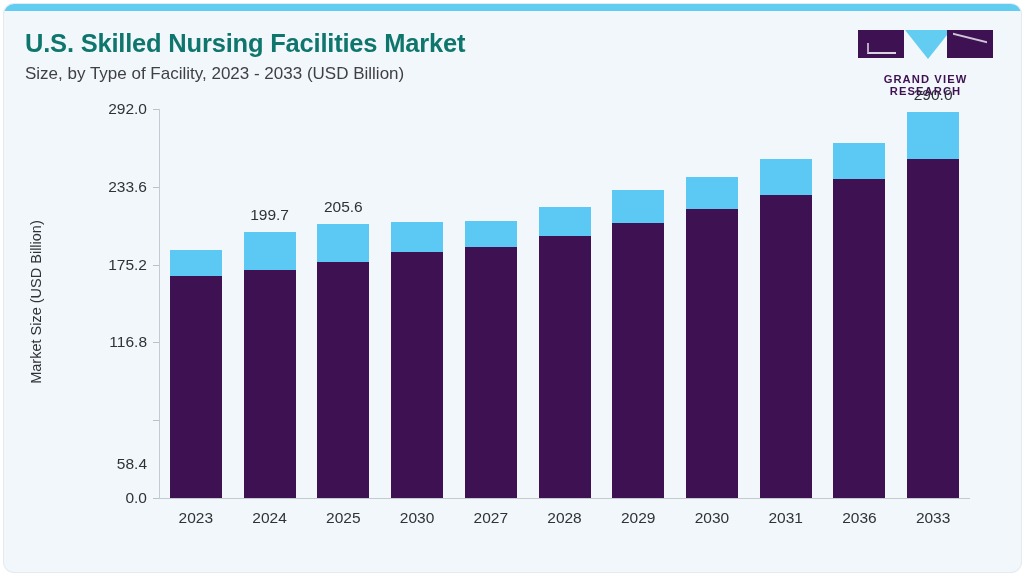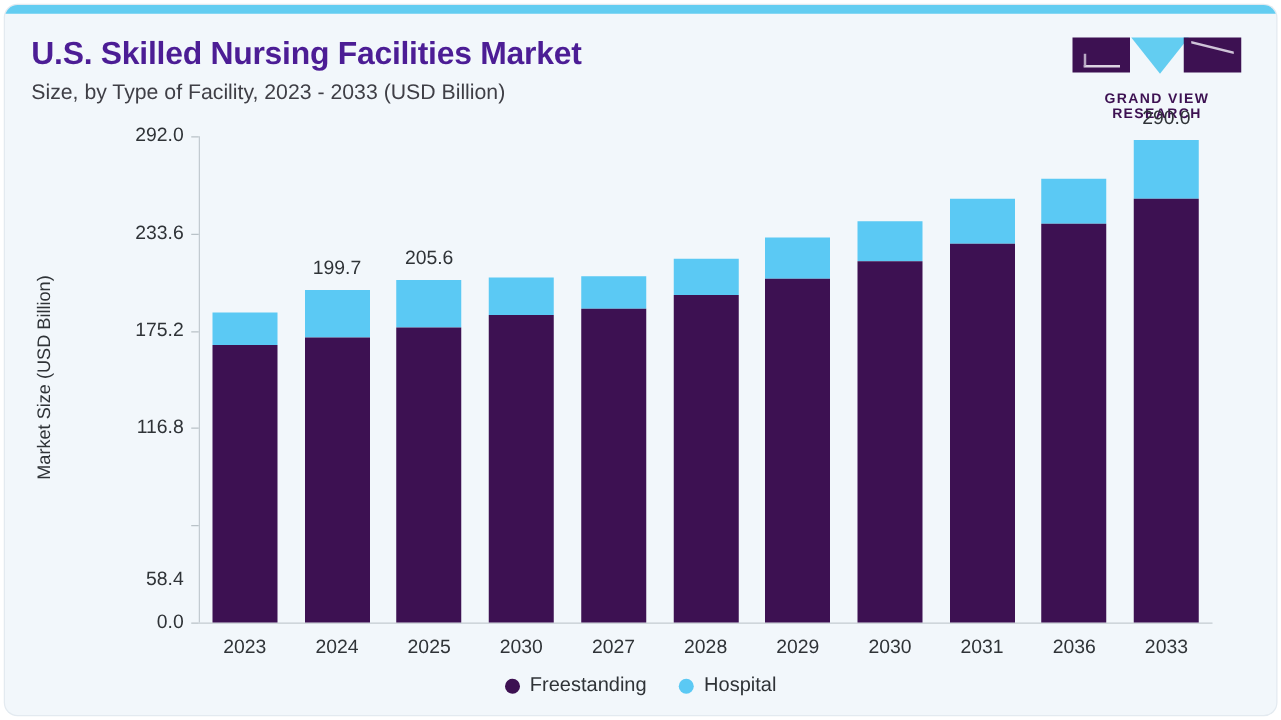--- a/index.html
+++ b/index.html
@@ -35,21 +35,21 @@
     background: #63cdf1;
   }
 
   
   #title {
     position: absolute;
     left: 21px;
     top: 25px;
     font-size: 25.5px;
     font-weight: bold;
-    color: #4c1d95;
+    color: #0f766e;
     letter-spacing: -0.2px;
     white-space: nowrap;
   }
   #subtitle {
     position: absolute;
     left: 21px;
     top: 60px;
     font-size: 17px;
     color: #3f3f46;
     white-space: nowrap;
@@ -301,23 +301,13 @@
       </div>
       <div class="xtick-label" style="left: 855.409px; top: 505px;">2036</div>
       <div class="bar-group" style="left: 903.136px; top: 107.664px; width: 52px; height: 386.336px;">
         <div class="bar-seg-top" style="top: 0px; height: 47.2928px; background: rgb(91, 201, 244);"></div>
         <div class="bar-seg-bottom" style="top: 47.2928px; height: 339.043px; background: rgb(61, 17, 82);"></div>
       </div>
       <div class="xtick-label" style="left: 929.136px; top: 505px;">2033</div>
       <div class="bar-label" style="left: 929.136px; top: 81.6644px;">290.0</div>
     </div>
 
-  <div id="legend">
-      <div class="legend-item">
-        <span class="legend-dot" style="background: rgb(61, 17, 82);"></span>
-        <span class="legend-text">Freestanding</span>
-      </div>
-      <div class="legend-item">
-        <span class="legend-dot" style="background: rgb(91, 201, 244);"></span>
-        <span class="legend-text">Hospital</span>
-      </div>
-    </div>
 </div>
 
 </body></html>

